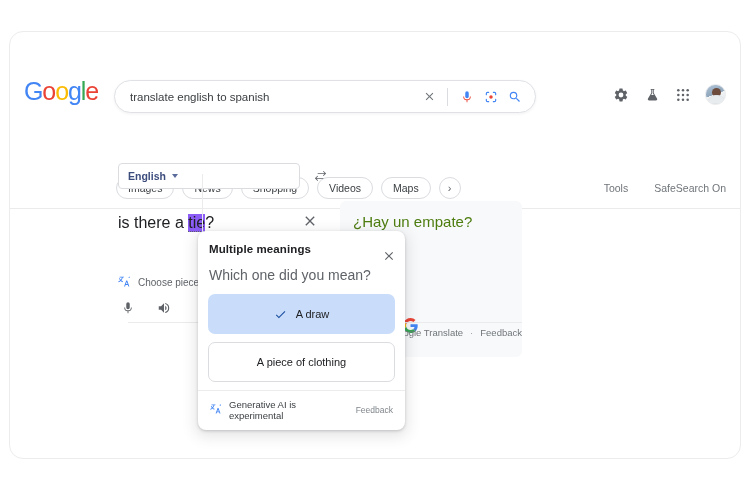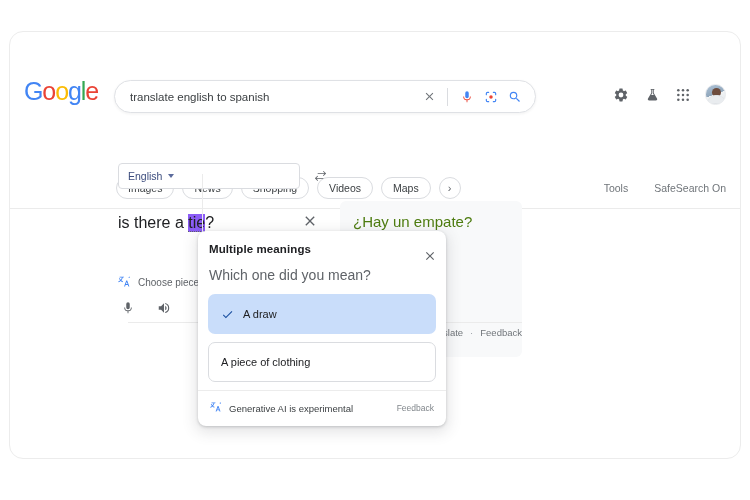--- a/index.html
+++ b/index.html
@@ -160,20 +160,21 @@
   
   .widget {
     position: absolute;
     left: 108px; top: 131px;
     width: 404px;
   }
   .lang-row {
     display: flex;
     align-items: center;
     gap: 0;
+    font-weight: bold;
   }
   .lang-select {
     width: 182px; height: 26px;
     border: 1px solid #dadce0;
     border-radius: 4px;
     background: #fff;
     display: flex;
     align-items: center;
     padding: 0 9px;
     gap: 6px;
@@ -284,21 +285,21 @@
     font-size: 9.5px;
     color: #70757a;
   }
   .widget-footer span { cursor: pointer; }
   .dot-sep { color: #9aa0a6; }
 
   
   .popup {
     position: absolute;
     left: 188px; top: 199px;
-    width: 248px;
+    width: 207px;
     background: #fff;
     border-radius: 8px;
     box-shadow: 0 1px 3px rgba(60,64,67,.25), 0 4px 14px 3px rgba(60,64,67,.13);
     padding: 12px 10px 0 10px;
   }
   .popup-head {
     position: relative;
     padding: 0 22px 0 1px;
   }
   .popup-title {
@@ -323,20 +324,21 @@
     height: 40px;
     border-radius: 7px;
     display: flex;
     align-items: center;
     padding: 0 12px;
     gap: 9px;
     font-size: 11px;
     color: #202124;
     cursor: pointer;
     margin-bottom: 8px;
+    justify-content: center;
   }
   .option-selected {
     background: #c9ddfa;
     border: 1px solid transparent;
   }
   .option-plain {
     background: #fff;
     border: 1px solid #dadce0;
   }
   .check { width: 13px; height: 13px; flex: none; }

